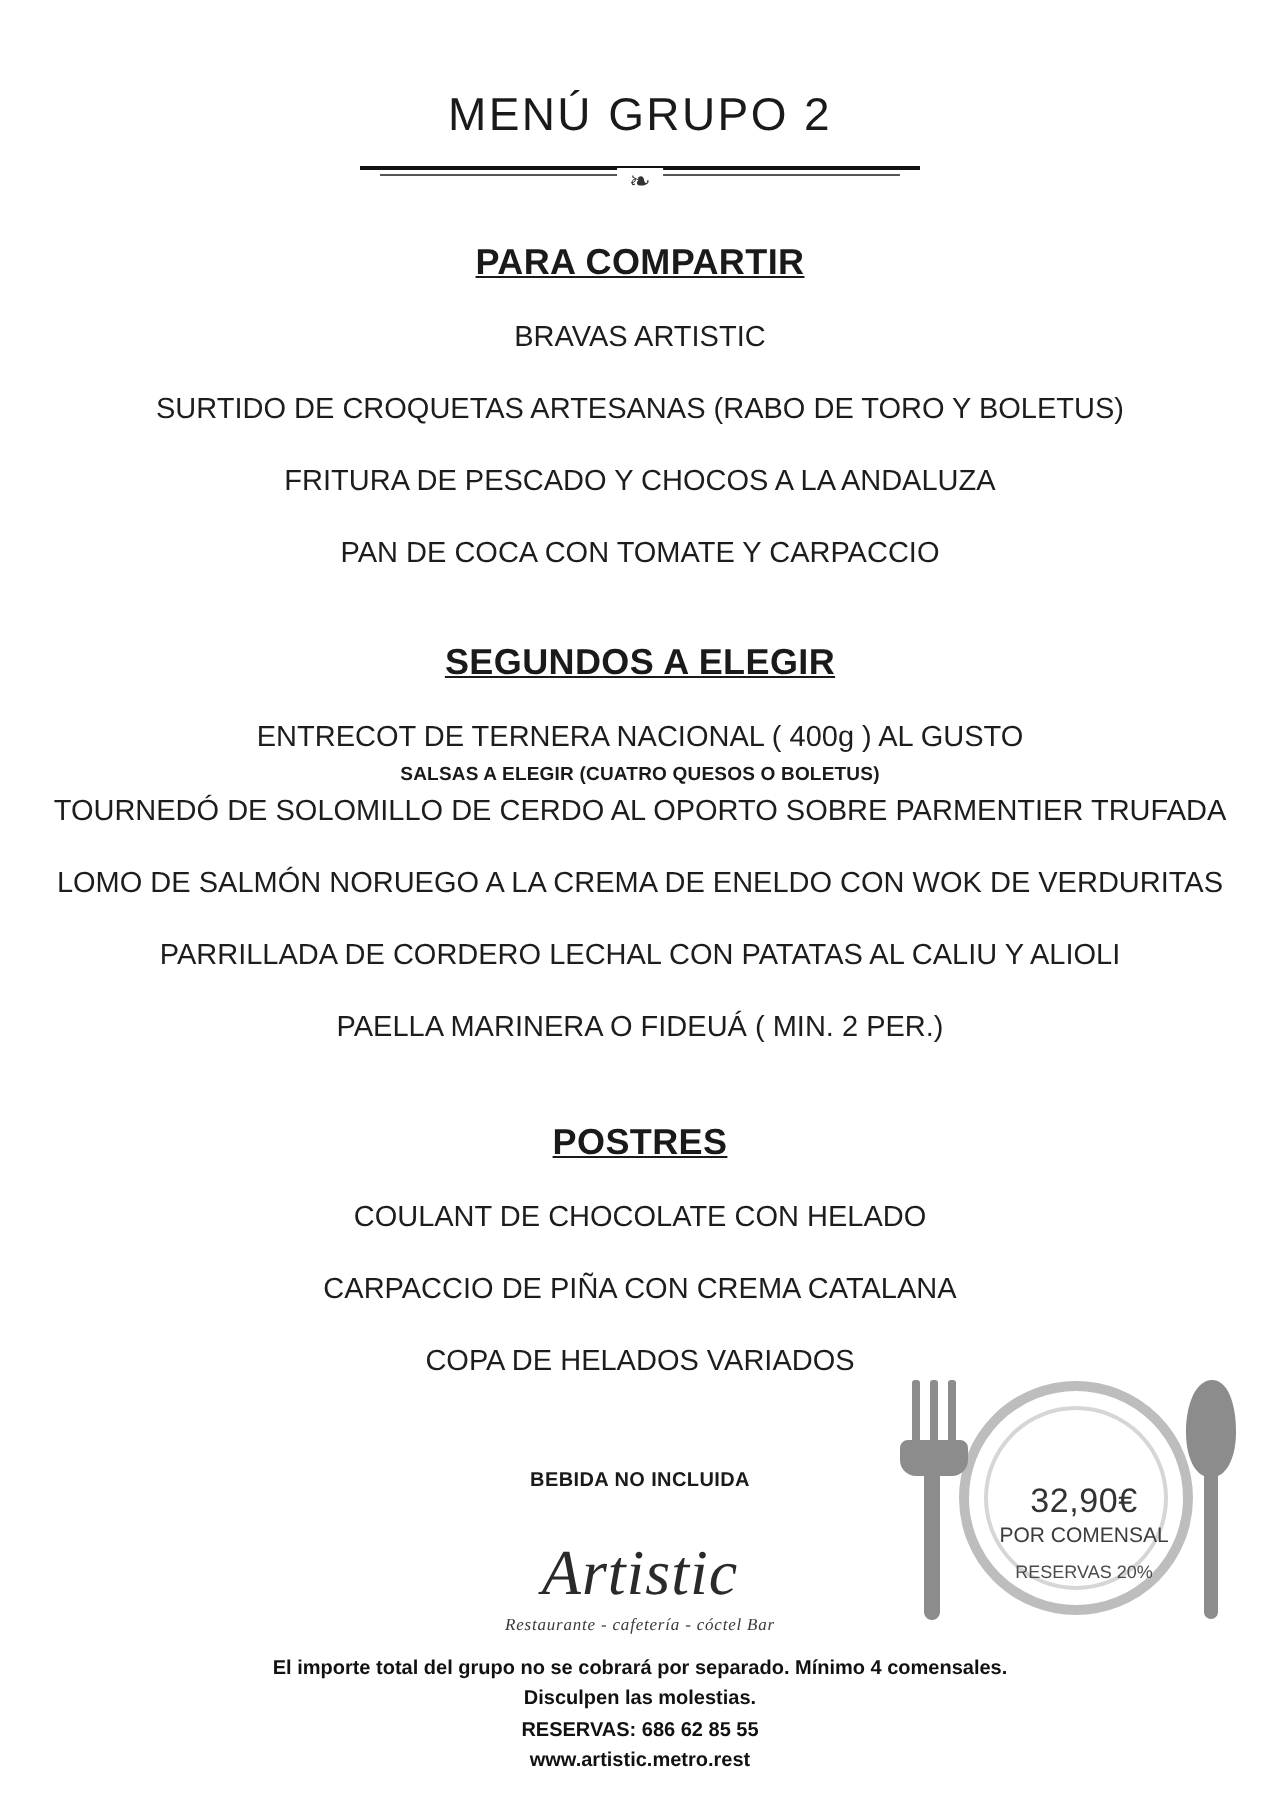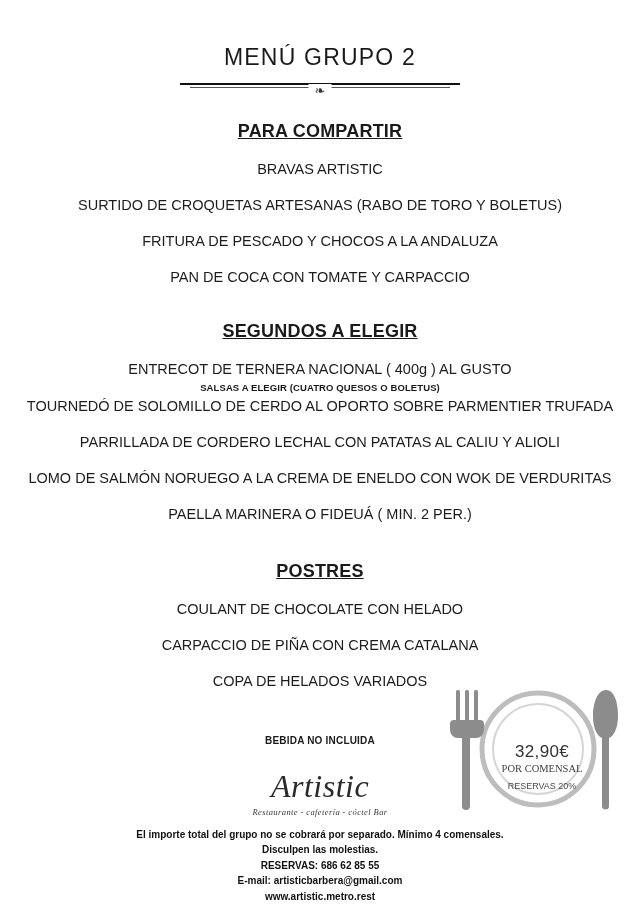--- a/index.html
+++ b/index.html
@@ -144,21 +144,20 @@
   .price-main {
     font-size: 17px;
     font-weight: normal;
     letter-spacing: 0.3px;
     color: #333;
   }
   .price-sub {
     font-size: 10.5px;
     margin-top: 1px;
     color: #3d3d3d;
-    font-family: Liberation Serif, serif;
   }
   .price-res {
     font-size: 9px;
     margin-top: 7px;
     color: #4a4a4a;
   }
 </style>
 </head>
 <body>
 
@@ -175,41 +174,40 @@
   <div class="section-title s1-title">PARA COMPARTIR</div>
   <div class="item">BRAVAS ARTISTIC</div>
   <div class="item">SURTIDO DE CROQUETAS ARTESANAS (RABO DE TORO Y BOLETUS)</div>
   <div class="item">FRITURA DE PESCADO Y CHOCOS A LA ANDALUZA</div>
   <div class="item">PAN DE COCA CON TOMATE Y CARPACCIO</div>
 
   <div class="section-title s2-title">SEGUNDOS A ELEGIR</div>
   <div class="item">ENTRECOT DE TERNERA NACIONAL ( 400g )  AL GUSTO</div>
   <div class="sub-note">SALSAS A ELEGIR (CUATRO QUESOS O BOLETUS)</div>
   <div class="item tight">TOURNEDÓ DE SOLOMILLO DE CERDO AL OPORTO SOBRE PARMENTIER TRUFADA</div>
+  <div class="item">LOMO DE SALMÓN NORUEGO A LA CREMA DE ENELDO CON WOK DE VERDURITAS</div>
   <div class="item">PARRILLADA DE  CORDERO LECHAL CON PATATAS AL CALIU Y ALIOLI</div>
-  <div class="item">LOMO DE SALMÓN NORUEGO A LA CREMA DE ENELDO CON WOK DE VERDURITAS</div>
   <div class="item">PAELLA  MARINERA O FIDEUÁ  ( MIN. 2 PER.)</div>
 
   <div class="section-title s3-title">POSTRES</div>
   <div class="item">COULANT DE CHOCOLATE CON HELADO</div>
   <div class="item">CARPACCIO DE PIÑA CON CREMA CATALANA</div>
   <div class="item">COPA DE HELADOS VARIADOS</div>
 
   <div class="bebida">BEBIDA NO INCLUIDA</div>
 
   <div class="brand">
     <div class="brand-name">Artistic</div>
     <div class="brand-sub">Restaurante - cafetería - cóctel Bar</div>
   </div>
 
   <div class="footer">
     <div>El importe total del grupo no se cobrará por separado. Mínimo 4 comensales.</div>
     <div>Disculpen las molestias.</div>
     <div>RESERVAS: 686 62 85 55</div>
-    <div>E-mail: artisticbarbera@gmail.com</div>
     <div>www.artistic.metro.rest</div>
   </div>
 
   <svg class="plate-art" viewBox="0 0 180 135" aria-hidden="true">
     <circle cx="92" cy="63" r="56" fill="none" stroke="#bdbdbd" stroke-width="5"></circle>
     <circle cx="92" cy="63" r="45" fill="none" stroke="#d6d6d6" stroke-width="2"></circle>
 
     <g fill="#8c8c8c">
       <rect x="10" y="4" width="4" height="36" rx="1.5"></rect>
       <rect x="19" y="4" width="4" height="36" rx="1.5"></rect>

